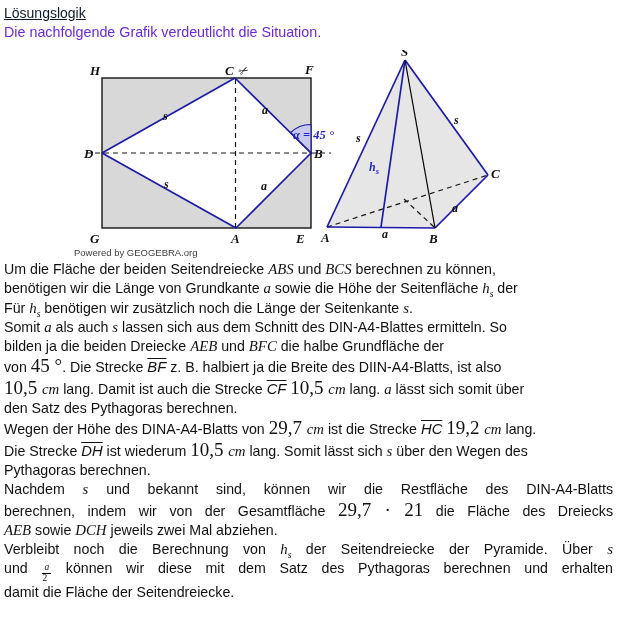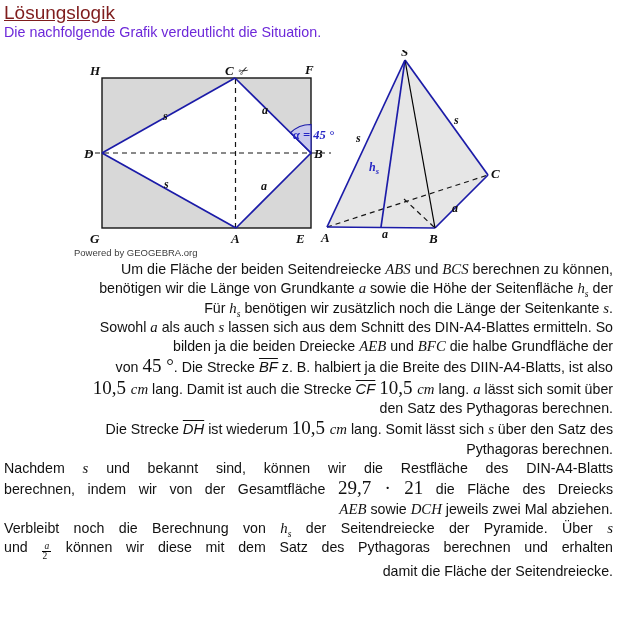--- a/index.html
+++ b/index.html
@@ -1,24 +1,24 @@
 <!DOCTYPE html>
 <html style="--line-blue: #1b1ba8; --shade-gray: #d8d8d8; --pyramid-gray: #e6e6e6; --angle-fill: #c9c9ec; --label-blue: #2626c4;"><head>
 <meta charset="utf-8">
 <style>
   html,body{margin:0;padding:0;background:#fff;}
   body{width:619px;height:627px;position:relative;overflow:hidden;
        font-family:"Liberation Sans",sans-serif;color:#111;}
   .hdr{position:absolute;left:4px;top:3px;width:610px;}
-  .title{font-size:19px;line-height:20px;text-decoration:underline;color:#7f1d1d;}
+  .title{font-size:14px;line-height:20px;text-decoration:underline;color:#0f172a;}
   .intro{font-size:14.3px;line-height:19px;color:#6d28d9;}
   .fig{position:absolute;left:0;top:50px;}
   .caption{position:absolute;left:74px;top:247px;font-size:9.5px;color:#3c3c3c;}
   .textblock{position:absolute;left:0;top:260px;width:619px;padding:0;}
-  .line{padding:0 6px 0 4px;font-size:14.2px;line-height:19.3px;white-space:nowrap;text-align:right;}
+  .line{padding:0 6px 0 4px;font-size:14.2px;line-height:19.3px;white-space:nowrap;}
   .line.j{white-space:normal;text-align:justify;text-align-last:justify;}
   .t{font-family:"Liberation Sans",sans-serif;}
   .m{font-family:"Liberation Serif",serif;font-style:italic;font-size:14.8px;}
   .mo{font-family:Liberation Sans, sans-serif;font-style:italic;font-size:14.8px;text-decoration:overline;}
   .n{font-family:"Liberation Serif",serif;font-size:19px;}
   .m sub{font-size:9.5px;line-height:0;font-style:italic;}
   .frac{display:inline-block;vertical-align:-0.5em;text-align:center;
         font-family:"Liberation Serif",serif;line-height:1;margin:0 1px;}
   .frac .nu{display:block;font-size:9.5px;font-style:italic;padding:0 2px;border-bottom:1px solid #000;}
   .frac .de{display:block;font-size:9.5px;}
@@ -108,26 +108,27 @@
     <text class="lbl-blue" x="369" y="171"><tspan>h</tspan><tspan dy="2.5" font-size="8.5">s</tspan></text>
   </g>
 </svg>
 
 <div class="caption">Powered by GEOGEBRA.org</div>
 
 <div class="textblock">
     <div class="line"><span class="t">Um die Fläche der beiden Seitendreiecke </span><span class="m">ABS</span><span class="t"> und </span><span class="m">BCS</span><span class="t"> berechnen zu können,</span></div>
     <div class="line"><span class="t">benötigen wir die Länge von Grundkante </span><span class="m">a</span><span class="t"> sowie die Höhe der Seitenfläche </span><span class="m">h<sub>s</sub></span><span class="t"> der</span></div>
     <div class="line"><span class="t">Für </span><span class="m">h<sub>s</sub></span><span class="t"> benötigen wir zusätzlich noch die Länge der Seitenkante </span><span class="m">s</span><span class="t">.</span></div>
-    <div class="line"><span class="t">Sowohl </span><span class="m">a</span><span class="t"> als auch </span><span class="m">s</span><span class="t"> lassen sich aus dem Schnitt des DIN-A4-Blattes ermitteln. So</span></div>
+    <div class="line"><span class="t">Somit </span><span class="m">a</span><span class="t"> als auch </span><span class="m">s</span><span class="t"> lassen sich aus dem Schnitt des DIN-A4-Blattes ermitteln. So</span></div>
     <div class="line"><span class="t">bilden ja die beiden Dreiecke </span><span class="m">AEB</span><span class="t"> und </span><span class="m">BFC</span><span class="t"> die halbe Grundfläche der</span></div>
     <div class="line"><span class="t">von </span><span class="n">45 °</span><span class="t">. Die Strecke </span><span class="mo">BF</span><span class="t"> z. B. halbiert ja die Breite des DIIN-A4-Blatts, ist also</span></div>
     <div class="line"><span class="n">10,5 </span><span class="m">cm</span><span class="t"> lang.  Damit ist auch die Strecke </span><span class="mo">CF</span><span class="t"> </span><span class="n">10,5 </span><span class="m">cm</span><span class="t"> lang. </span><span class="m">a</span><span class="t"> lässt sich somit über</span></div>
     <div class="line"><span class="t">den Satz des Pythagoras berechnen.</span></div>
-    <div class="line"><span class="t">Die Strecke </span><span class="mo">DH</span><span class="t"> ist wiederum </span><span class="n">10,5 </span><span class="m">cm</span><span class="t"> lang. Somit lässt sich </span><span class="m">s</span><span class="t"> über den Satz des</span></div>
+    <div class="line"><span class="t">Wegen der Höhe des DINA-A4-Blatts von </span><span class="n">29,7 </span><span class="m">cm</span><span class="t"> ist die Strecke </span><span class="mo">HC</span><span class="t"> </span><span class="n">19,2 </span><span class="m">cm</span><span class="t"> lang.</span></div>
+    <div class="line"><span class="t">Die Strecke </span><span class="mo">DH</span><span class="t"> ist wiederum </span><span class="n">10,5 </span><span class="m">cm</span><span class="t"> lang. Somit lässt sich </span><span class="m">s</span><span class="t"> über den Wegen des</span></div>
     <div class="line"><span class="t">Pythagoras berechnen.</span></div>
     <div class="line j"><span class="t">Nachdem </span><span class="m">s</span><span class="t"> und  bekannt sind, können wir die Restfläche des DIN-A4-Blatts</span></div>
     <div class="line j"><span class="t">berechnen, indem wir von der Gesamtfläche </span><span class="n">29,7 · 21</span><span class="t"> die Fläche des Dreiecks</span></div>
     <div class="line"><span class="m">AEB</span><span class="t"> sowie </span><span class="m">DCH</span><span class="t"> jeweils zwei Mal abziehen.</span></div>
     <div class="line j"><span class="t">Verbleibt noch die Berechnung von </span><span class="m">h<sub>s</sub></span><span class="t"> der Seitendreiecke der Pyramide. Über </span><span class="m">s</span></div>
     <div class="line j"><span class="t">und </span><span class="frac"><span class="nu">a</span><span class="de">2</span></span><span class="t"> können wir diese mit dem Satz des Pythagoras berechnen und erhalten</span></div>
     <div class="line"><span class="t">damit die Fläche der Seitendreiecke.</span></div>
   </div>
 
 </body></html>

